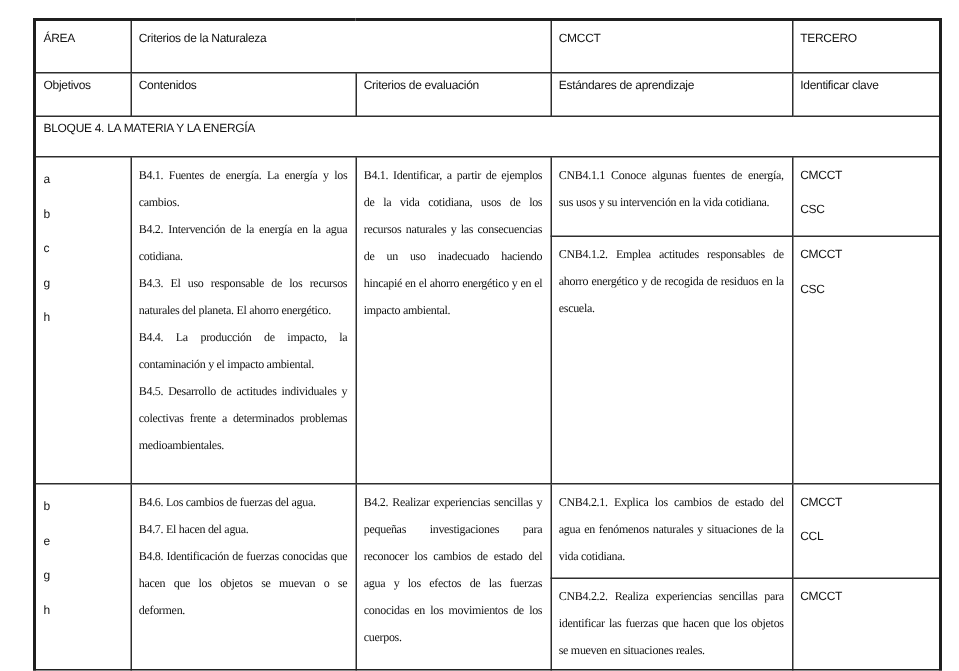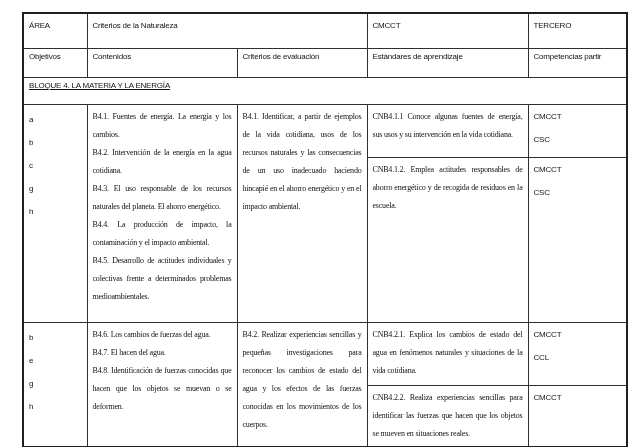--- a/index.html
+++ b/index.html
@@ -39,21 +39,20 @@
     font-size: 8.5px;
     padding-top: 6px;
     height: 22px;
   }
   tr.hdr1 td { height: 24px; padding-top: 7px; }
   td.bloque {
     height: 20px;
     padding-top: 7px;
     font-size: 8.5px;
     border-bottom: 2px solid #1f1f1f;
-    text-decoration: underline;
   }
   .cell-text {
     line-height: 18px;
     text-align: justify;
     font-family: Liberation Serif, serif;
   }
   .obj-letter {
     line-height: 23px;
   }
   .comp-code {
@@ -80,21 +79,21 @@
       <td class="hdr" colspan="2">Criterios de la Naturaleza</td>
       <td class="hdr">CMCCT</td>
       <td class="hdr">TERCERO</td>
     </tr>
 
     <tr>
       <td class="hdr">Objetivos</td>
       <td class="hdr">Contenidos</td>
       <td class="hdr">Criterios de evaluación</td>
       <td class="hdr">Estándares de aprendizaje</td>
-      <td class="hdr">Competencias partir</td>
+      <td class="hdr">Identificar clave</td>
     </tr>
 
     <tr>
       <td class="bloque" colspan="5">BLOQUE 4. LA MATERIA Y LA ENERGÍA</td>
     </tr>
 
     <tr>
       <td rowspan="2" style="height:202px">
         <div class="obj-letter">a</div>
         <div class="obj-letter">b</div>

